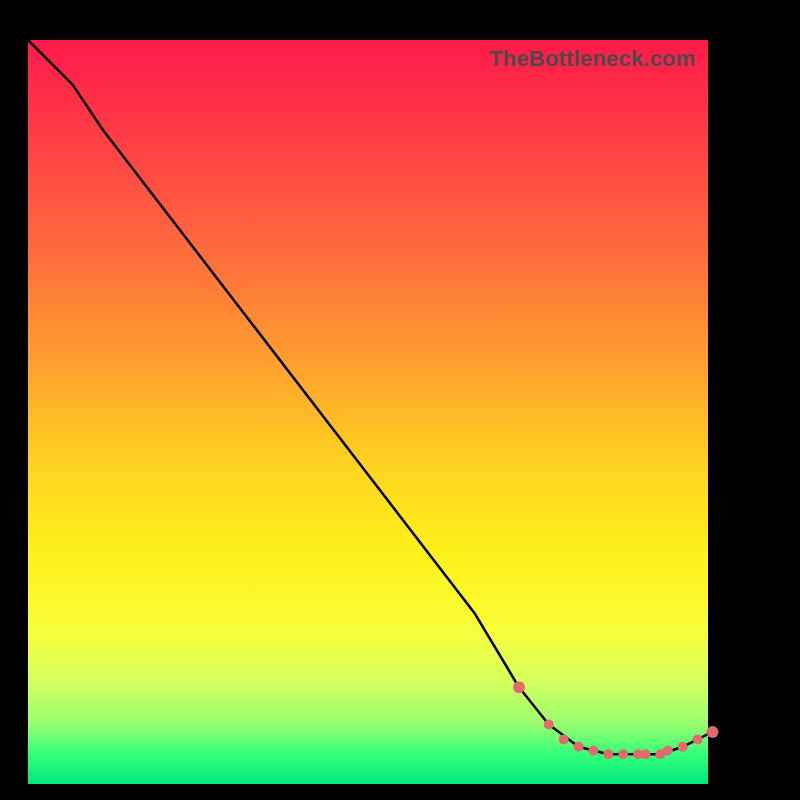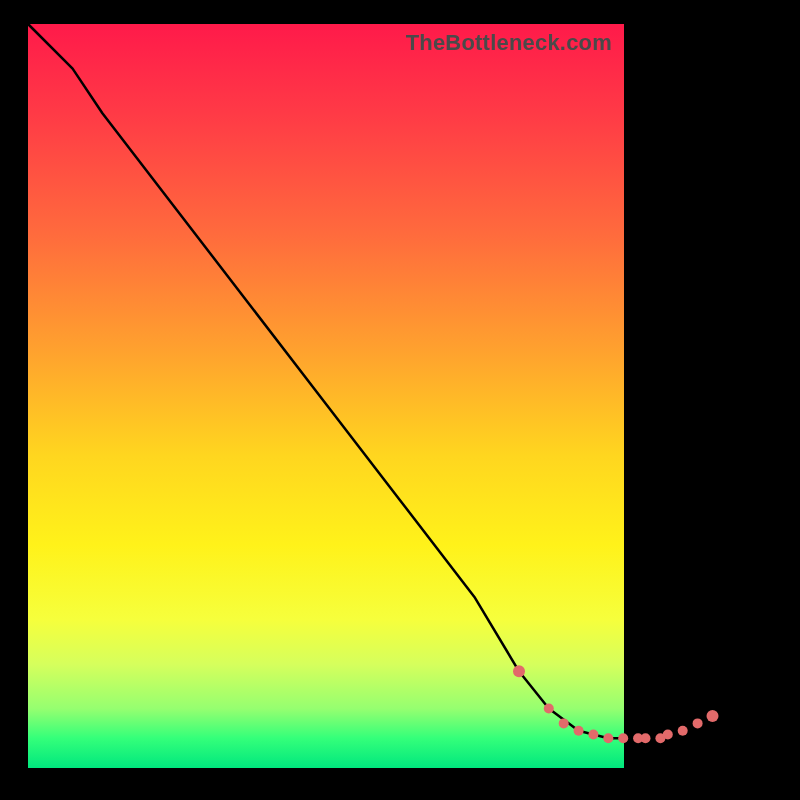--- a/index.html
+++ b/index.html
@@ -13,22 +13,22 @@
   }
   .frame {
     position: relative;
     width: 800px;
     height: 800px;
     background: #000;
   }
   .plot {
     position: absolute;
     left: 28px;
-    top: 24px;
-    width: 596px;
+    top: 40px;
+    width: 680px;
     height: 744px;
     background: linear-gradient(
       to bottom,
       #ff1a4a 0%,
       #ff3a46 12%,
       #ff6a3d 28%,
       #ffa22e 44%,
       #ffd61f 58%,
       #fff21a 70%,
       #f6ff3c 80%,

